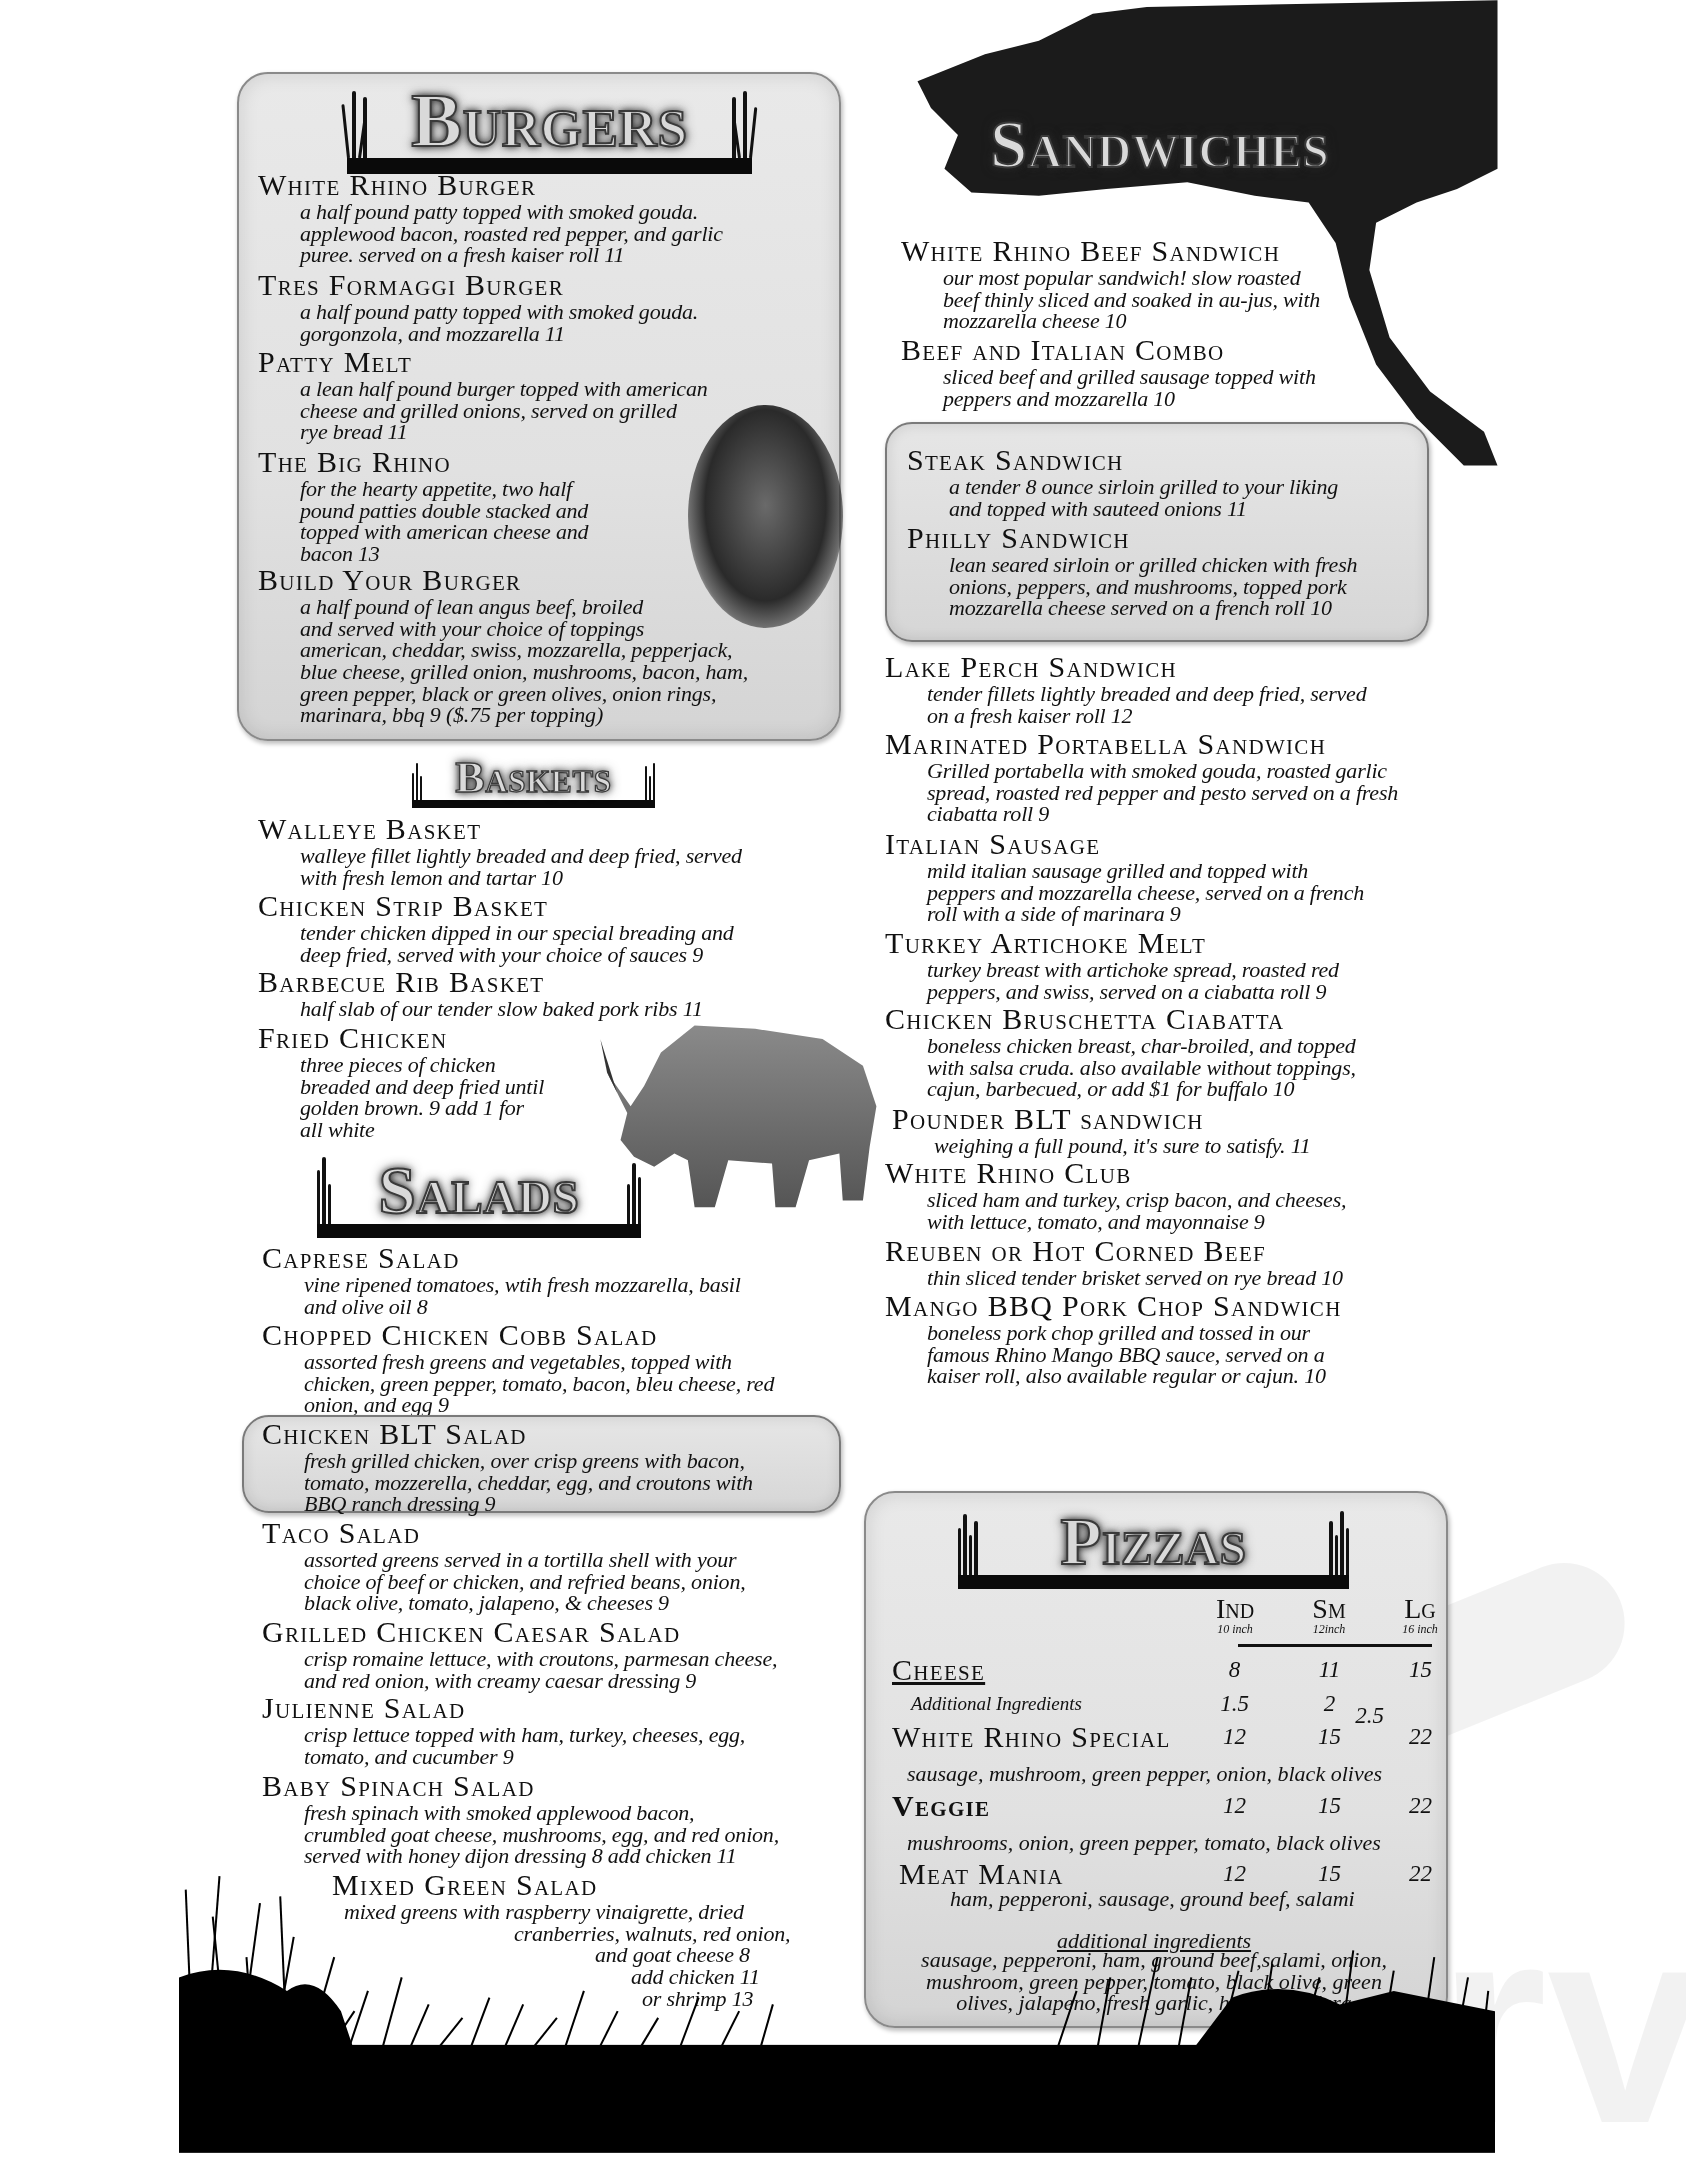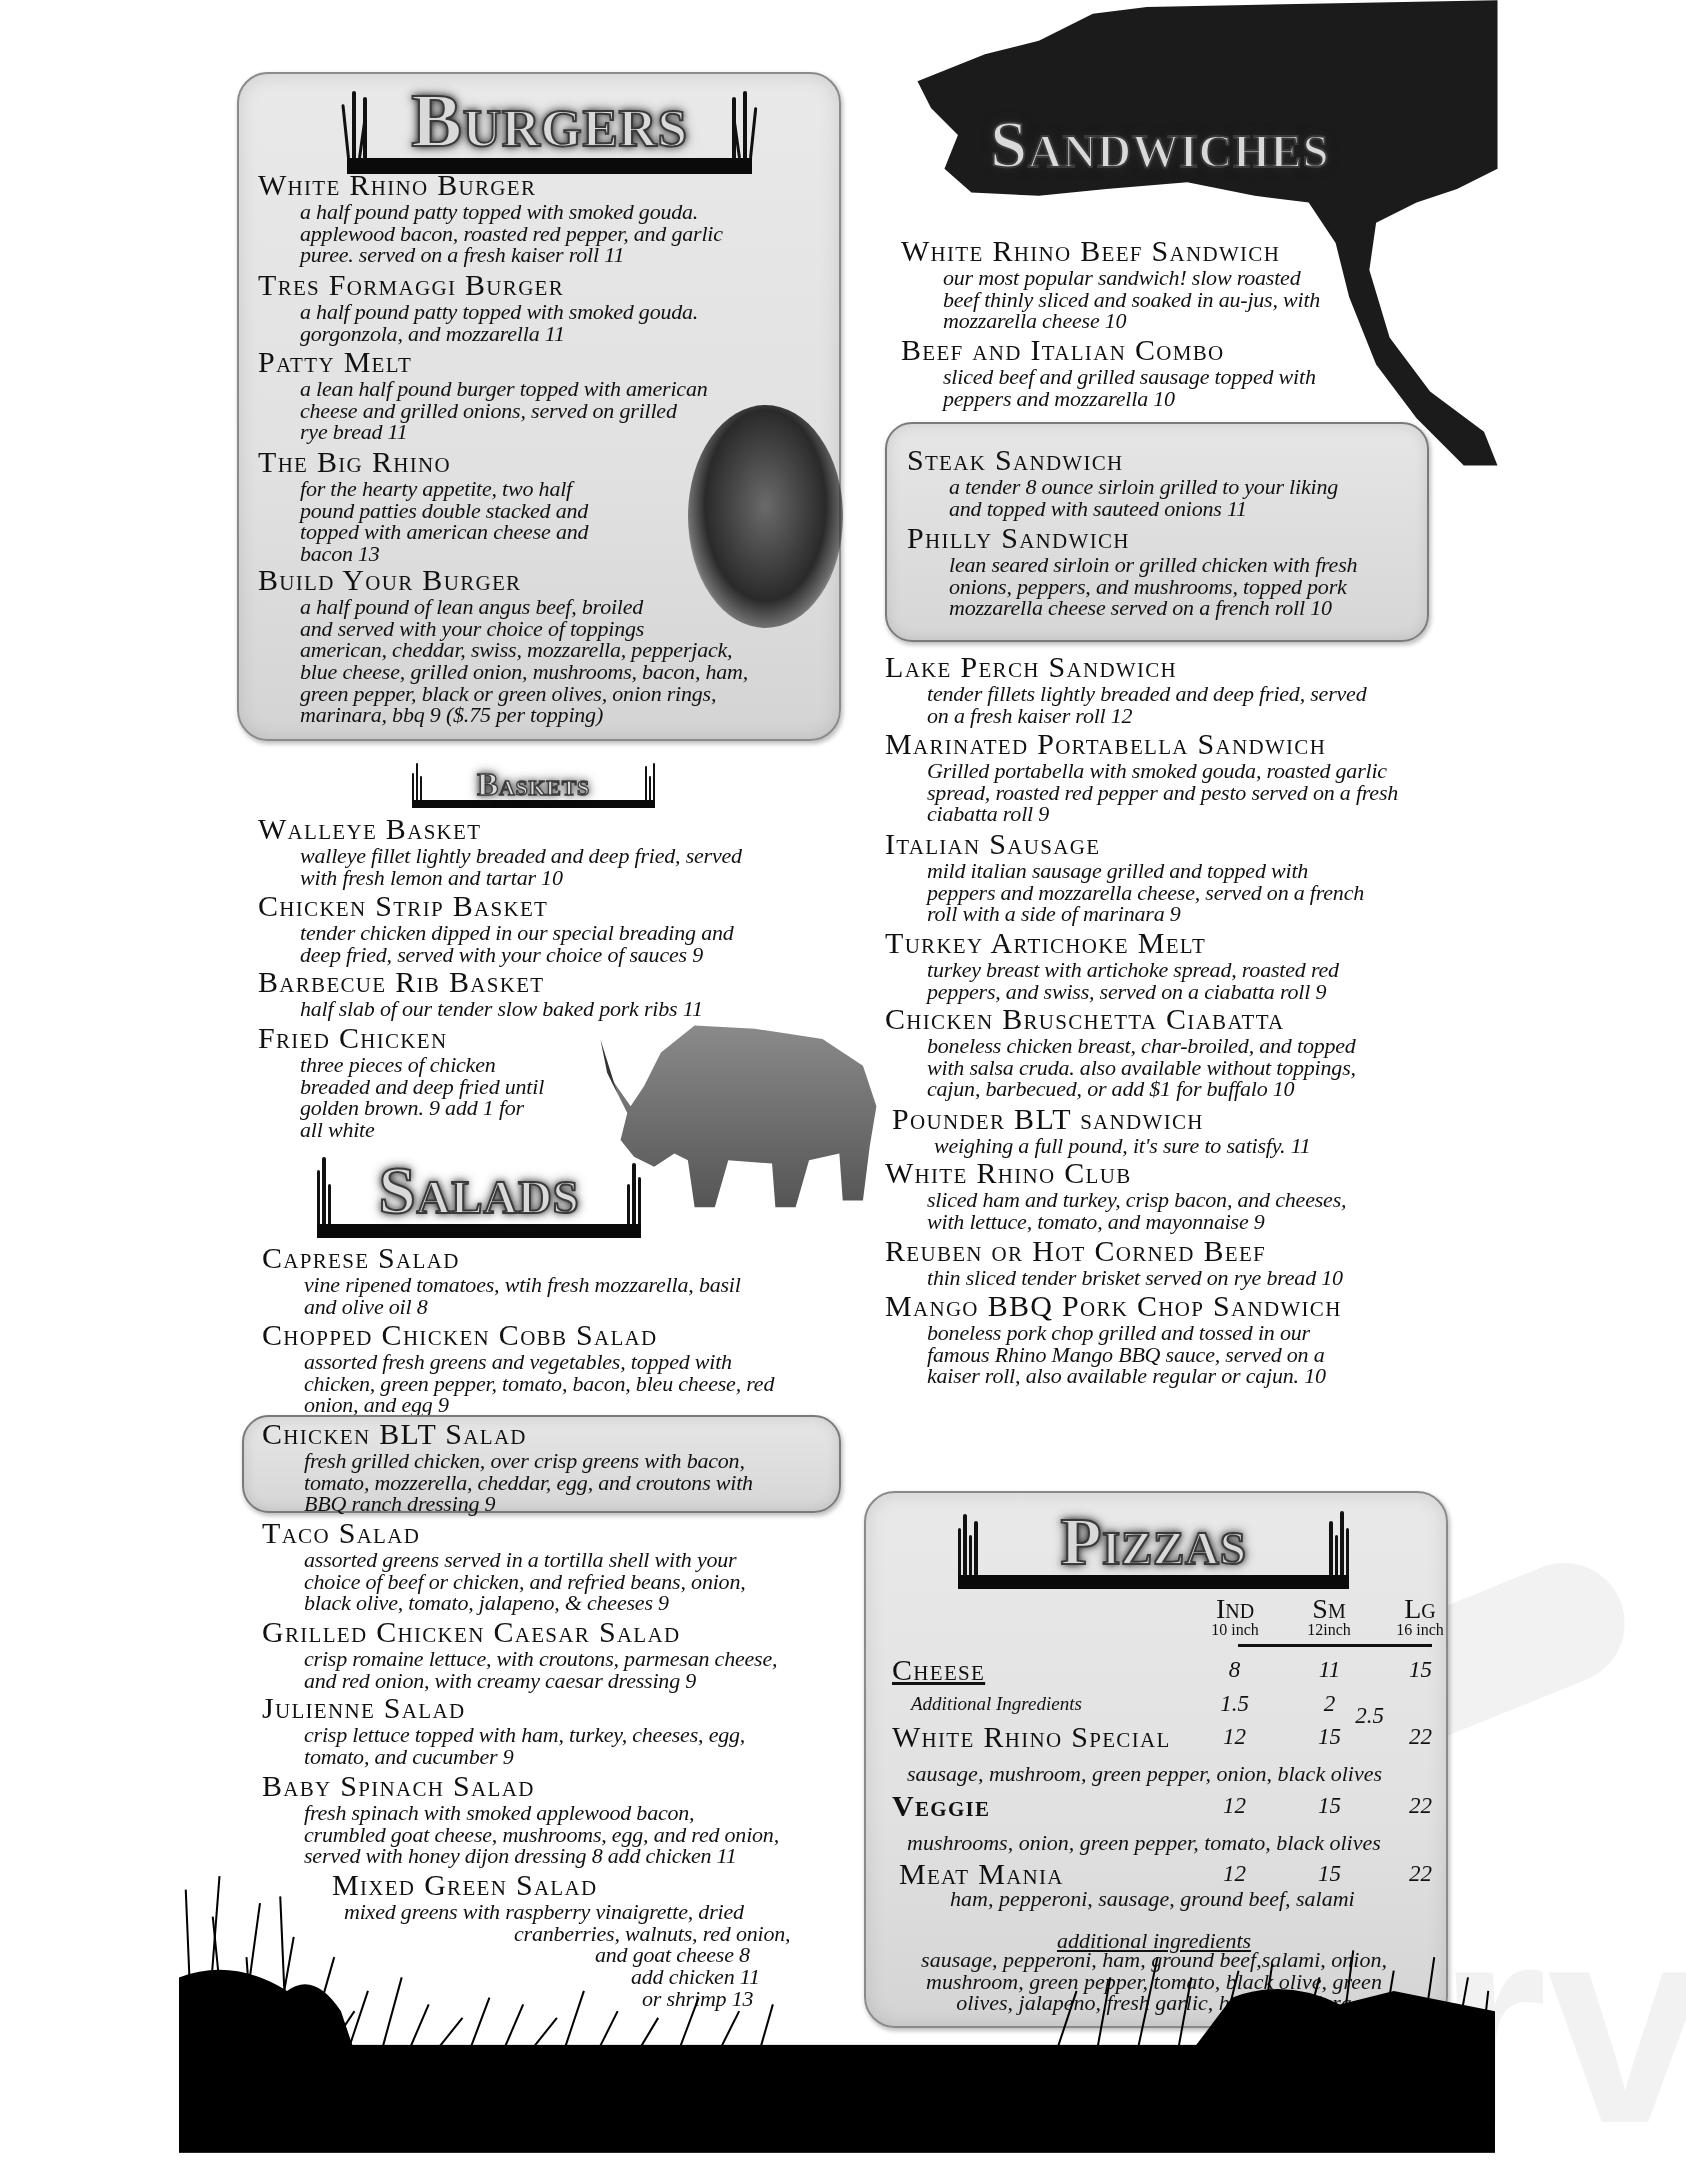--- a/index.html
+++ b/index.html
@@ -33,21 +33,21 @@
   .item { position: absolute; }
   .item-name { font-variant: small-caps; font-size: 30px; letter-spacing: 1.3px; line-height: 30px; margin: 0; }
   .item-desc { font-style: italic; font-size: 22px; line-height: 21.6px; margin: 1.3px 0 0 42px;
                font-family: "Liberation Serif", serif; letter-spacing: -0.2px; }
   .item-desc span { display: block; }
   .pz-name { font-variant: small-caps; font-size: 30px; letter-spacing: 1.3px; }
   .pz-price { position: absolute; font-style: italic; font-size: 23px; width: 61px; text-align: center; }
   .pz-note { position: absolute; font-style: italic; font-size: 22px; }
   .pz-head { position: absolute; text-align: center; width: 74px; }
   .pz-head .h1 { font-variant: small-caps; font-size: 28px; line-height: 24px; }
-  .pz-head .h2 { font-size: 16px; line-height: 17.5px; text-align: center; }
+  .pz-head .h2 { font-style: italic; font-size: 12px; line-height: 17.5px; text-align: center; }
 
   .watermark { position: absolute; color: rgba(0,0,0,0.05); font-family: "Liberation Sans", sans-serif;
                font-weight: bold; font-size: 283px; }
 </style>
 </head>
 <body>
 
 <div class="watermark" style="left:1201px; top:1862px;">sirved</div>
 <div class="abs" style="left:1282px; top:1606px; width:351px; height:121px; border-radius:61px; background:rgba(0,0,0,0.05); transform:rotate(-22deg);"></div>
 
@@ -121,21 +121,21 @@
     </div>
 </div>
 
 <div class="title-wrap" style="left:412px; top:762px; width:243px;">
   <div class="grass-row" style="height:38px;">
     <div class="grass-tuft">
         <div class="blade" style="height:27px;width:2px"></div>
         <div class="blade" style="height:37px;width:2px"></div>
         <div class="blade" style="height:23.6px;width:2px"></div>
       </div>
-    <div class="title-text" style="font-size:32px;-webkit-text-stroke:1.3px #3a3a3a;">Baskets</div>
+    <div class="title-text" style="font-size:44px;-webkit-text-stroke:1.3px #3a3a3a;">Baskets</div>
     <div class="grass-tuft">
         <div class="blade" style="height:34px;width:2px"></div>
         <div class="blade" style="height:23.6px;width:2px"></div>
         <div class="blade" style="height:37px;width:2px"></div>
       </div>
   </div>
   <div class="title-bar" style="height:8px;"></div>
 </div>
 
 <div class="item" style="left:258px; top:814px;">

